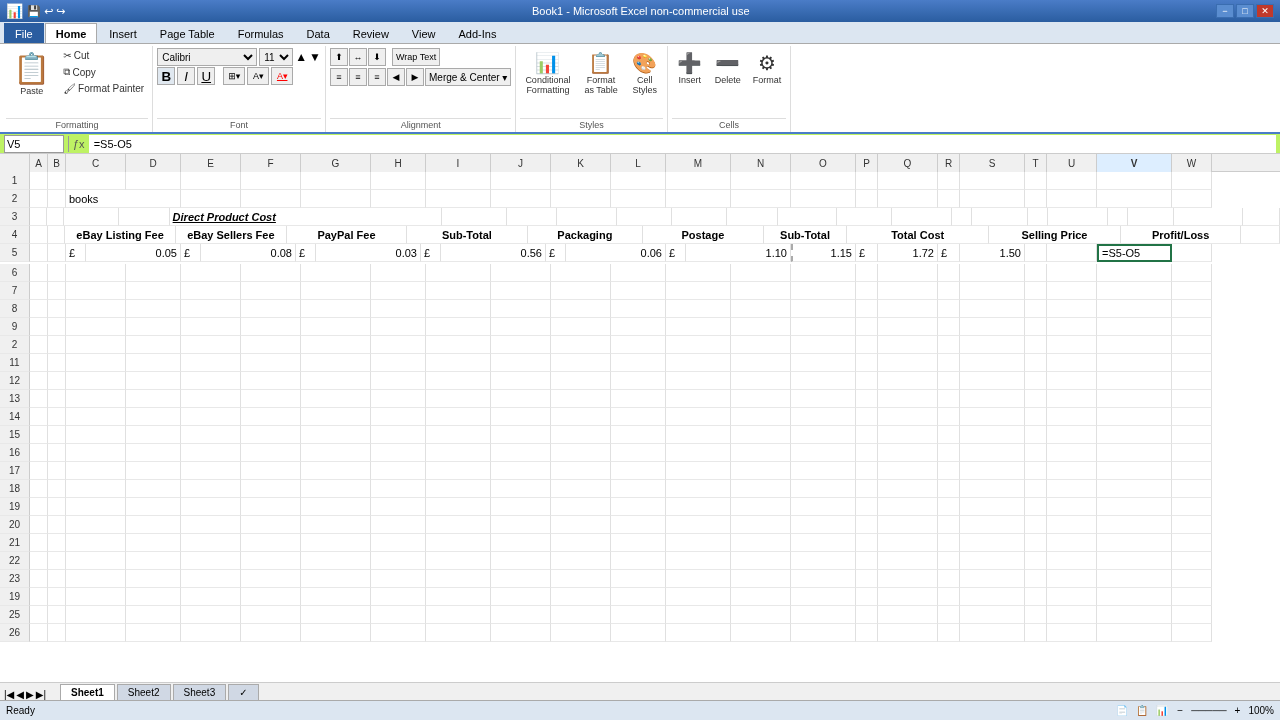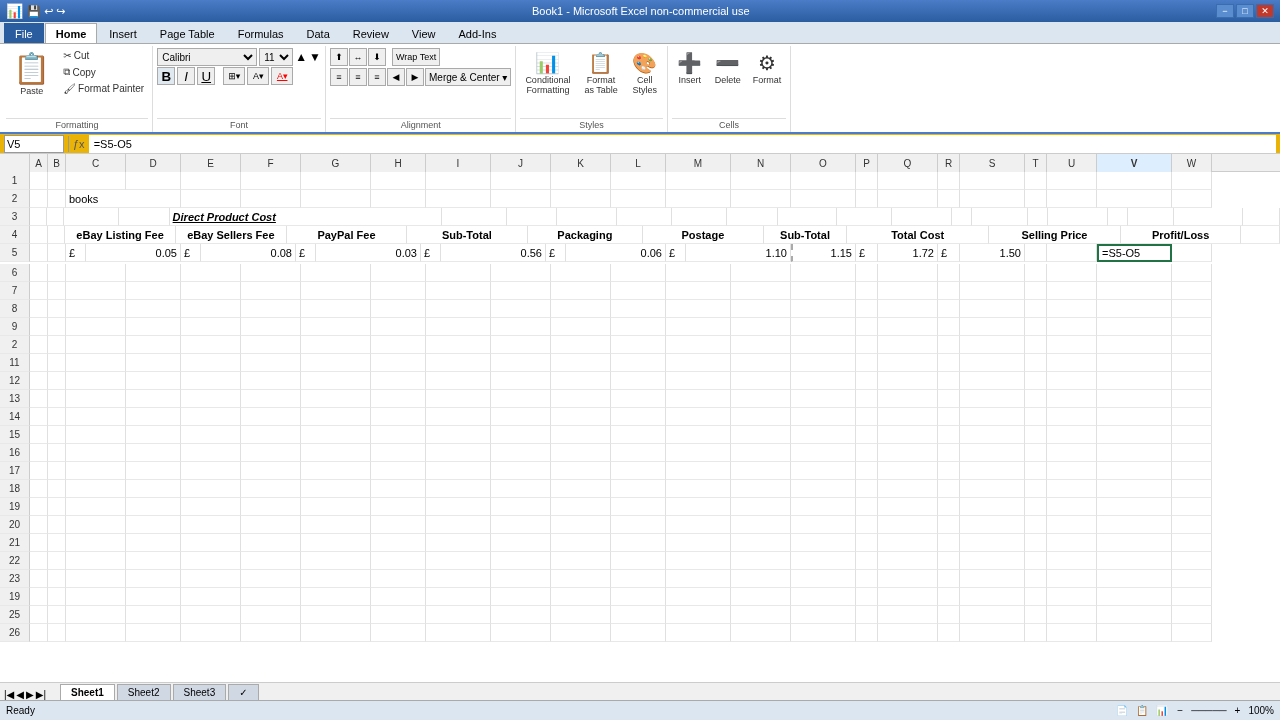--- a/index.html
+++ b/index.html
@@ -77,21 +77,21 @@
     
     .font-controls { display: flex; flex-direction: column; gap: 1px; }
     .font-row { display: flex; align-items: center; gap: 2px; }
     .font-select { width: 100px; height: 18px; font-size: 10px; border: 1px solid #aaa; }
     .font-size-select { width: 34px; height: 18px; font-size: 10px; border: 1px solid #aaa; }
 
     
     #formula-bar {
       height: 20px;
       display: flex; align-items: center;
-      background: #eab308;
+      background: #bef264;
       border-bottom: 1px solid #ccc;
       padding: 0 4px;
       gap: 4px;
     }
     #name-box { width: 60px; height: 18px; border: 1px solid #999; font-size: 11px; padding: 0 2px; }
     #formula-divider { width: 1px; height: 16px; background: #999; }
     #formula-input { flex: 1; height: 18px; border: 1px solid transparent; font-size: 11px; padding: 0 4px; background: #fff; }
 
     
     #spreadsheet { display: flex; flex-direction: column; }

